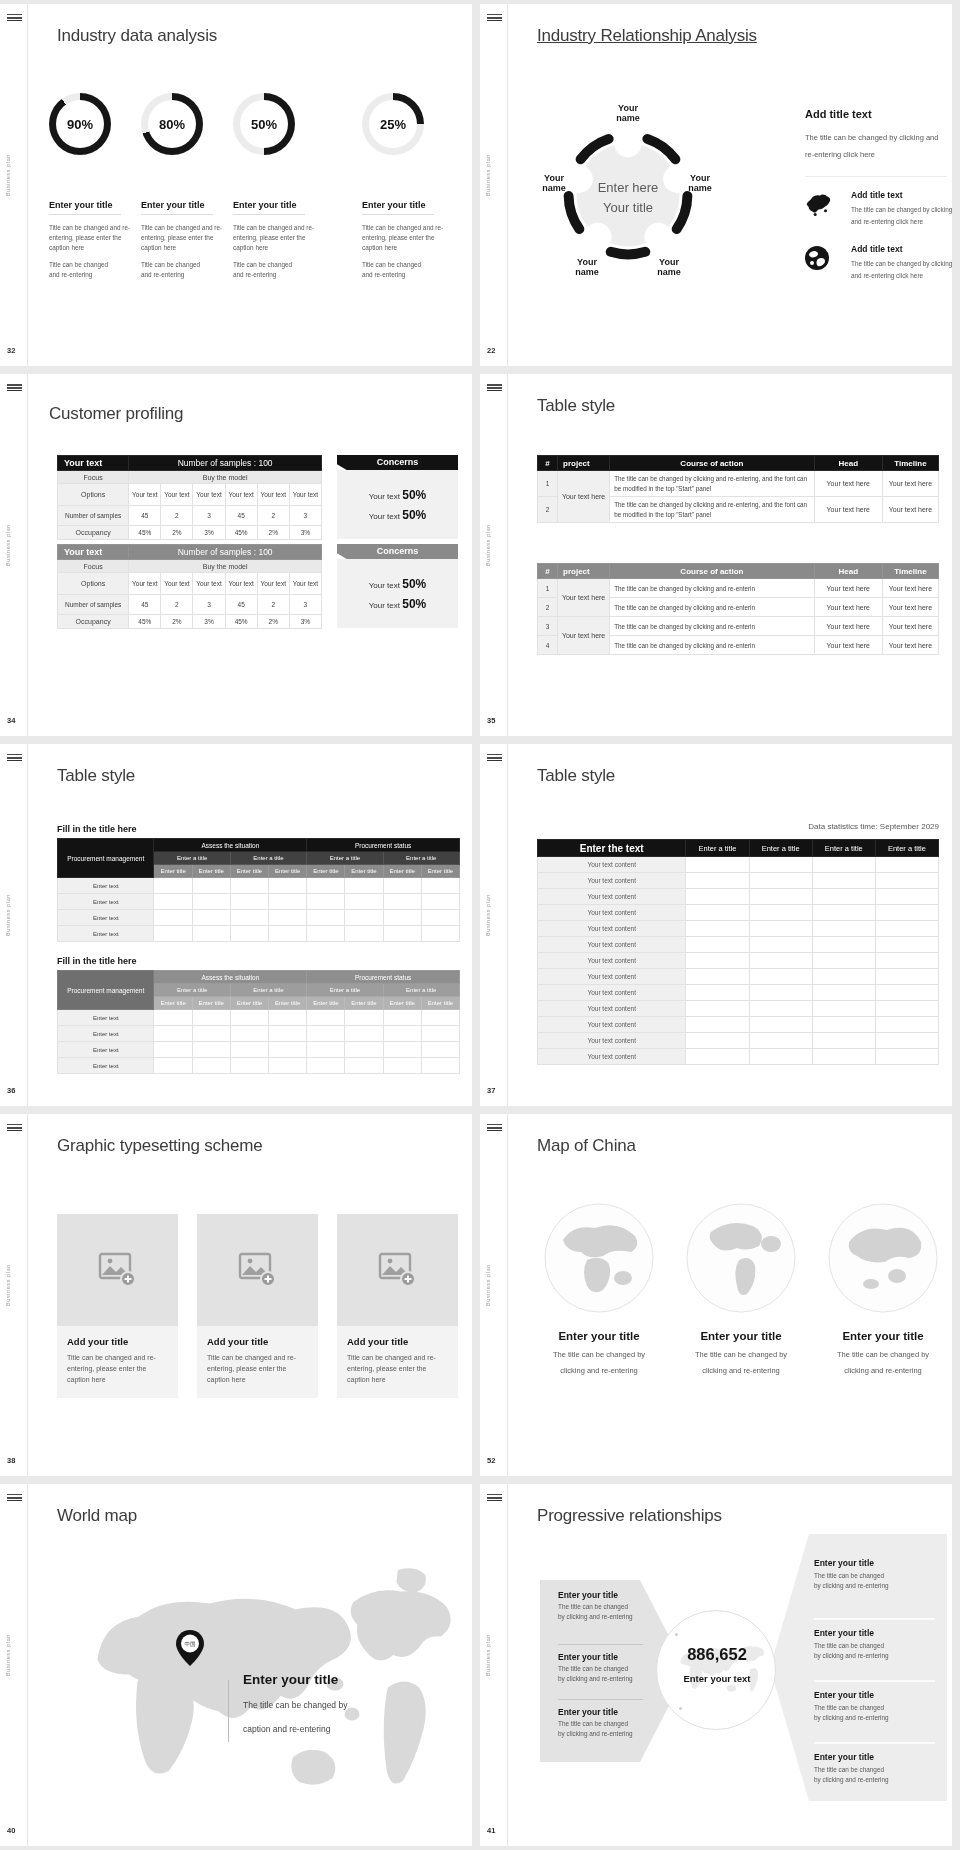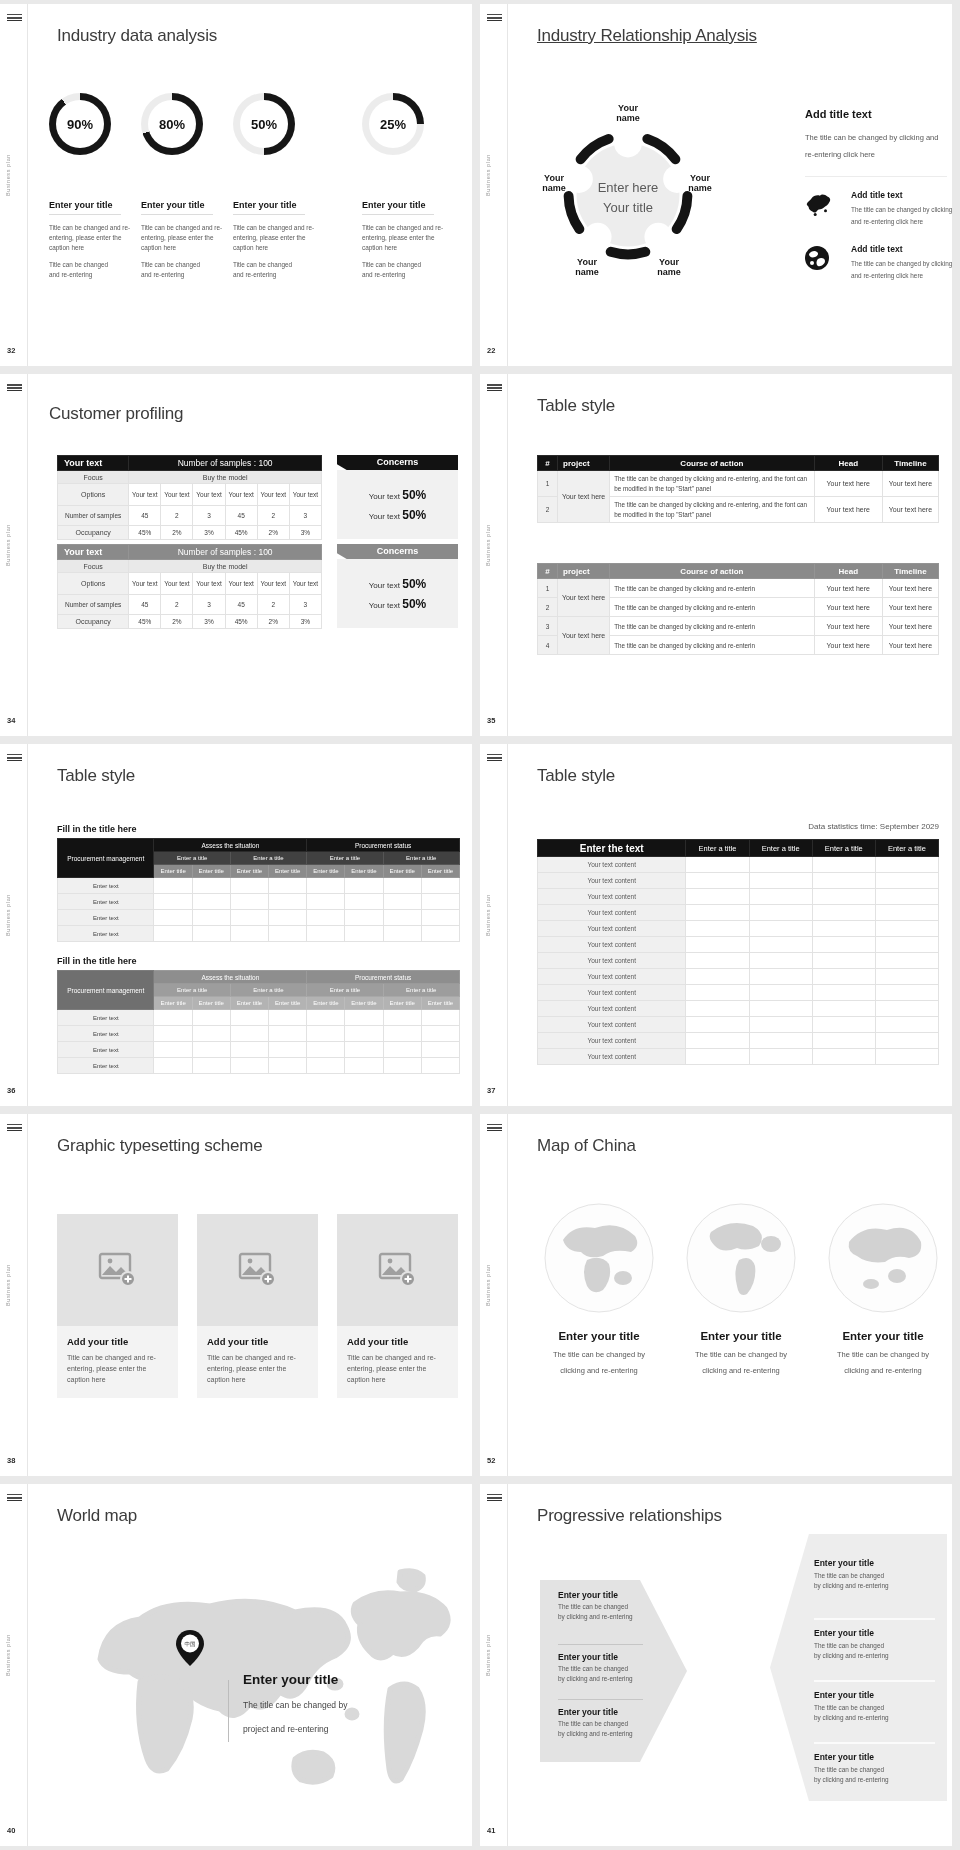--- a/index.html
+++ b/index.html
@@ -814,21 +814,21 @@
       <div class="abs" style="left:131px;top:146px;width:28px;height:36px;z-index:2;">
         <svg width="28" height="36" viewBox="0 0 28 36">
           <path d="M14,0 C6,0 0,6 0,14 C0,23 14,36 14,36 C14,36 28,23 28,14 C28,6 22,0 14,0 Z" fill="#141414"></path>
           <circle cx="14" cy="13.5" r="9" fill="#fff"></circle>
           <text x="14" y="16" text-anchor="middle" font-size="5.5" fill="#333">中国</text>
         </svg>
       </div>
       <div class="abs" style="left:183px;top:196px;width:1px;height:62px;background:#bcbcbc;"></div>
       <div class="abs b" style="left:198px;top:188px;font-size:13.5px;">Enter your title</div>
       <div class="abs" style="left:198px;top:216px;font-size:8.5px;color:#454545;">The title can be changed by</div>
-      <div class="abs" style="left:198px;top:240px;font-size:8.5px;color:#454545;">project and re-entering</div>
+      <div class="abs" style="left:198px;top:240px;font-size:8.5px;color:#454545;">caption and re-entering</div>
     </div>
   </div>
 
   <div class="cell">
     <div class="logo"></div>
     <div class="vtext">Business plan</div>
     <div class="gline"></div>
     <div class="pagenum">41</div>
     <div class="content">
       <div class="abs sec-title" style="left:12px;top:22px;">Progressive relationships</div>
@@ -883,16 +883,32 @@
         </div>
         <div style="height:55px;padding-top:7px;">
           <div class="blk-title">Enter your title</div>
           <div class="blk-cap" style="margin-top:2px;">
               <div>The title can be changed</div>
               <div>by clicking and re-entering</div>
             </div>
         </div>
       </div>
 
+      <div class="abs" style="left:131px;top:126px;width:120px;height:120px;border-radius:50%;background:#fff;
+           border:1px solid #e0e0e0;z-index:3;overflow:hidden;">
+        <svg class="abs" style="left:10px;top:28px;opacity:.55;" width="100" height="65" viewBox="0 0 415 268">
+          <g fill="#d9d9d9">
+            <path d="M55,95 Q60,60 95,55 Q120,35 165,42 Q210,30 250,48 Q290,40 300,62 Q310,80 290,92 Q270,100 262,118 Q250,140 235,128 Q220,150 205,140 Q190,160 175,145 Q150,140 135,120 Q100,120 85,108 Q60,108 55,95 Z"></path>
+            <path d="M95,118 Q115,108 135,118 Q150,130 145,155 Q138,185 122,205 Q108,212 102,195 Q90,160 95,118 Z"></path>
+            <path d="M250,195 Q262,185 278,190 Q292,198 286,212 Q272,222 256,216 Q246,208 250,195 Z"></path>
+            <path d="M310,40 Q330,25 355,30 Q385,28 400,45 Q408,60 395,70 Q380,68 372,82 Q360,95 348,88 Q335,100 325,88 Q312,75 315,60 Q305,50 310,40 Z"></path>
+            <path d="M345,125 Q360,115 372,125 Q382,140 376,165 Q368,195 356,215 Q347,222 344,205 Q338,160 345,125 Z"></path>
+          </g>
+        </svg>
+        <div class="abs" style="left:0;top:34px;width:120px;text-align:center;font-size:16.5px;font-weight:bold;color:#141414;">886,652</div>
+        <div class="abs" style="left:0;top:62px;width:120px;text-align:center;font-size:9.5px;font-weight:bold;color:#141414;">Enter your text</div>
+        <div class="abs" style="left:18px;top:22px;width:3px;height:3px;border-radius:50%;background:#cfcfcf;"></div>
+        <div class="abs" style="left:22px;top:96px;width:3px;height:3px;border-radius:50%;background:#cfcfcf;"></div>
+      </div>
     </div>
   </div>
 
 </div>
 
 </body></html>

